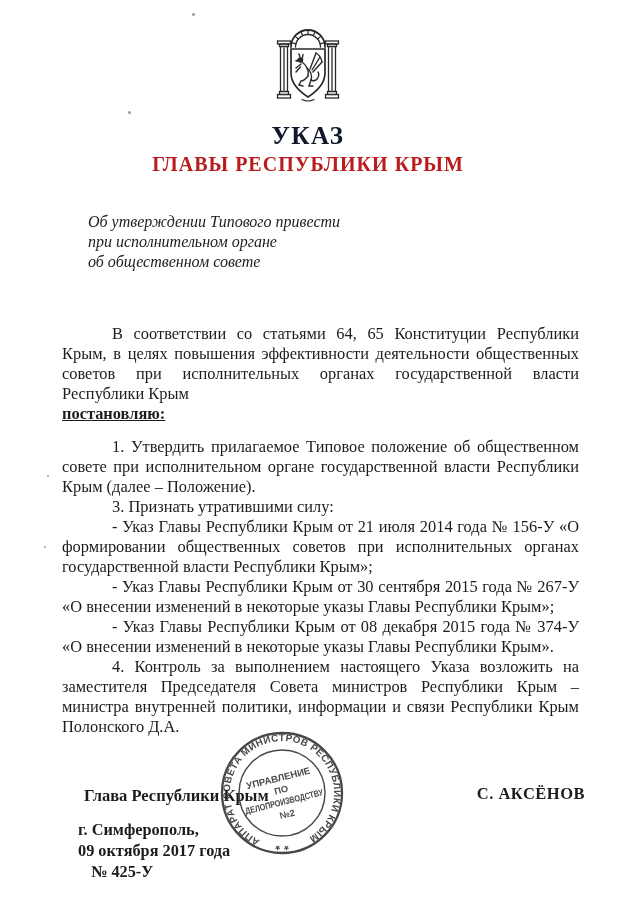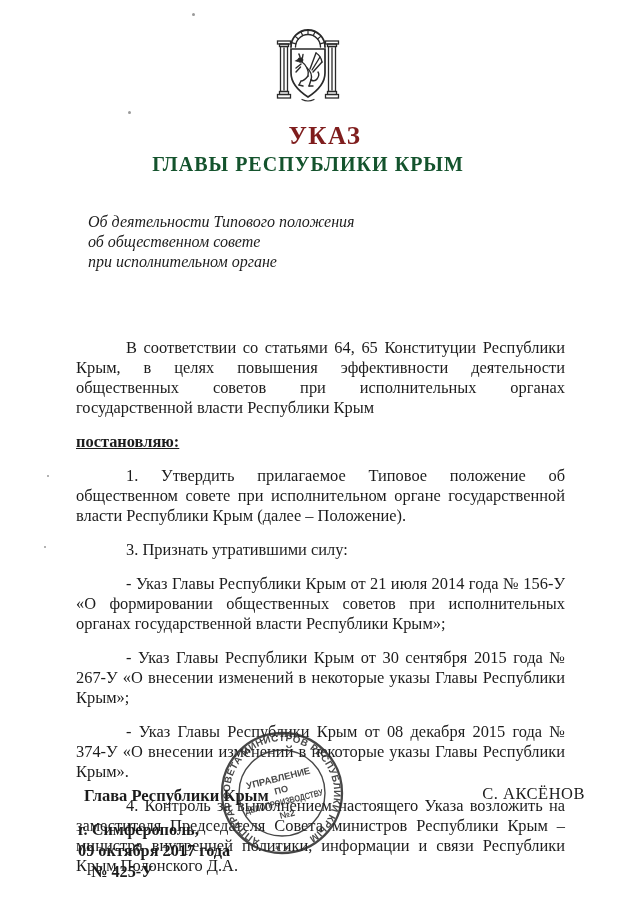--- a/index.html
+++ b/index.html
@@ -12,46 +12,46 @@
     color:#1c1c1c;
     overflow:hidden;
   }
   
   .emblem{position:absolute;left:276px;top:28px;width:64px;height:78px;}
   .emblem path,.emblem rect,.emblem line,.emblem circle{vector-effect:none;}
   
   .titles{position:absolute;left:0;top:0;width:616px;text-align:center;}
   .title-main{
     position:absolute;left:0;top:122px;width:100%;
-    font-size:25px;font-weight:bold;letter-spacing:1.5px;color:#7f1d1d;margin-left:17px;
+    font-size:25px;font-weight:bold;letter-spacing:1.5px;color:#0f172a;
   }
   .title-sub{
     position:absolute;left:0;top:153px;width:100%;
-    font-size:20px;font-weight:bold;letter-spacing:1px;color:#14532d;
+    font-size:20px;font-weight:bold;letter-spacing:1px;color:#b91c1c;
   }
   
   .subject{
     position:absolute;left:88px;top:212px;
     font-style:italic;font-size:16px;line-height:20px;
   }
   
   .body{
     position:absolute;left:62px;top:324px;width:517px;
     font-size:16.4px;line-height:20px;text-align:justify;
   }
-  .body p{margin:14px;padding:0;text-indent:50px;}
+  .body p{margin:0;padding:0;text-indent:50px;}
   .body p.resolve{text-indent:0;font-weight:bold;margin-bottom:13px;text-decoration:underline;}
   
   .sig-position{
     position:absolute;left:84px;top:786px;
     font-size:16.5px;font-weight:bold;
   }
   .sig-name{
     position:absolute;right:55px;top:784px;
-    font-size:16.5px;font-weight:normal;letter-spacing:.5px;text-align:right;
+    font-size:16.5px;font-weight:bold;letter-spacing:.5px;text-align:right;
   }
   
   .footer{position:absolute;left:78px;top:819px;font-size:16.3px;line-height:21px;font-weight:bold;}
   .footer .num{padding-left:13px;}
   
   .stamp{position:absolute;left:219px;top:730px;width:126px;height:126px;opacity:.88;}
   .stamp text{font-family:"Liberation Sans", sans-serif;font-weight:bold;fill:#2e2e2e;}
   
   .speck{position:absolute;border-radius:50%;background:#9a9a9a;}
 </style>
@@ -118,23 +118,23 @@
       <path d="M 26 70.5 Q 32 73.5 38 70.5" stroke-width="1.2"></path>
     </g>
   </svg>
 
   <div class="titles">
     <div class="title-main">УКАЗ</div>
     <div class="title-sub">ГЛАВЫ РЕСПУБЛИКИ КРЫМ</div>
   </div>
 
   <div class="subject">
-    <div>Об деятельности Типового положения</div>
+    <div>Об утверждении Типового привести</div>
+    <div>при исполнительном органе</div>
     <div>об общественном совете</div>
-    <div>при исполнительном органе</div>
   </div>
 
   <div class="body">
     <p>В соответствии со статьями 64, 65 Конституции Республики Крым, в целях повышения эффективности деятельности общественных советов при исполнительных органах государственной власти Республики Крым</p>
     <p class="resolve">постановляю:</p>
     <p>1. Утвердить прилагаемое Типовое положение об общественном совете при исполнительном органе государственной власти Республики Крым (далее – Положение).</p>
     <p>3. Признать утратившими силу:</p>
     <p>- Указ Главы Республики Крым от 21 июля 2014 года № 156-У «О формировании общественных советов при исполнительных органах государственной власти Республики Крым»;</p>
     <p>- Указ Главы Республики Крым от 30 сентября 2015 года № 267-У «О внесении изменений в некоторые указы Главы Республики Крым»;</p>
     <p>- Указ Главы Республики Крым от 08 декабря 2015 года № 374-У «О внесении изменений в некоторые указы Главы Республики Крым».</p>

